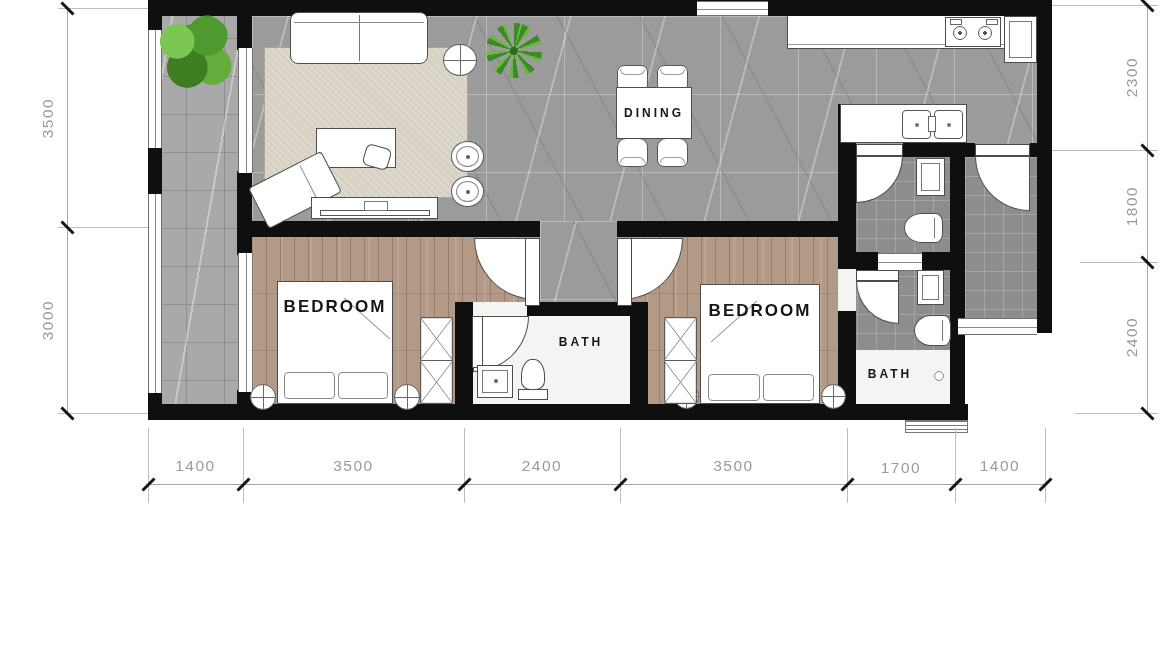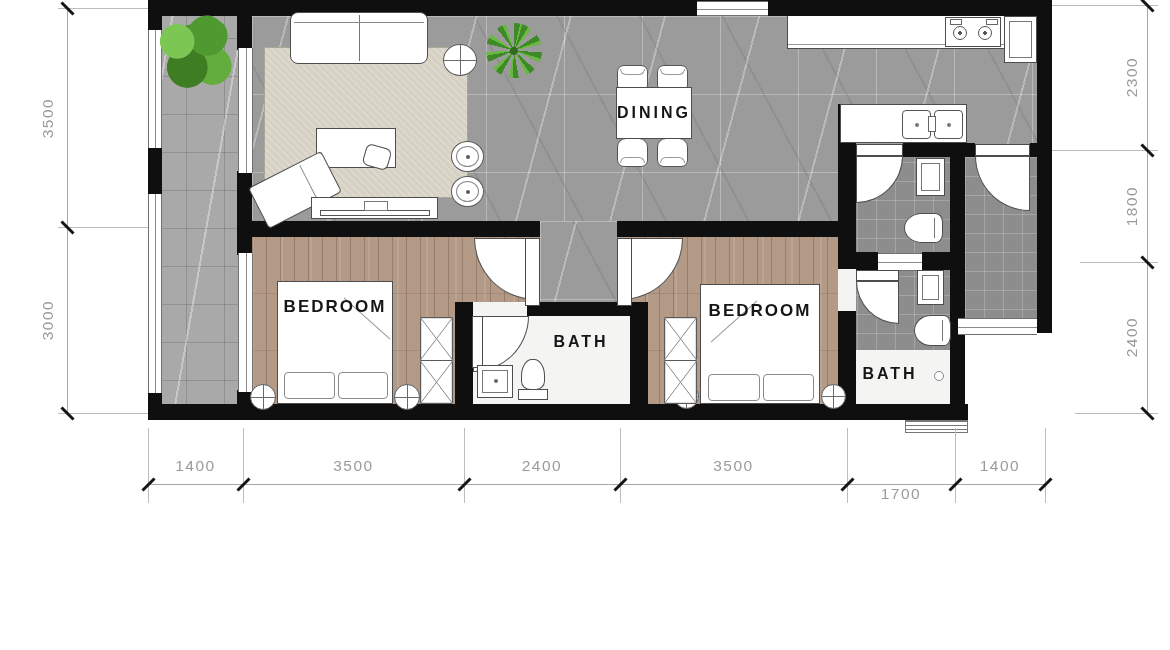--- a/index.html
+++ b/index.html
@@ -66,21 +66,21 @@
       radial-gradient(circle at 66% 28%, #4f9a30 0 24%, rgba(0,0,0,0) 25%),
       radial-gradient(circle at 42% 66%, #3f7d23 0 27%, rgba(0,0,0,0) 28%),
       radial-gradient(circle at 72% 64%, #63ad3c 0 23%, rgba(0,0,0,0) 24%),
       radial-gradient(circle at 52% 46%, #558f2f 0 42%, rgba(0,0,0,0) 43%);}
   .palm{border-radius:50%;transform:rotate(18deg);
     background:repeating-conic-gradient(#3e8a26 0 13deg, #6ab744 13deg 21deg, rgba(0,0,0,0) 21deg 38deg);}
   .palm::after{content:"";position:absolute;left:50%;top:50%;width:8px;height:8px;margin:-4px;border-radius:50%;background:#2f6b1c;}
   
   .lbl{color:#161616;font-weight:bold;display:flex;align-items:center;justify-content:center;
     font-size:17px;letter-spacing:2px;white-space:nowrap;}
-  .lbl.sm{font-size:16px;letter-spacing:3px;}
+  .lbl.sm{font-size:12px;letter-spacing:3px;}
   .dimtxt{color:#9b9b9b;font-size:15.5px;letter-spacing:1.5px;text-align:center;
     display:flex;align-items:center;justify-content:center;}
   .rot{transform:rotate(-90deg);}
   
   .dline{background:#a7a7a7;}
   .ext{background:#bdbdbd;}
   .tick{width:17px;height:3px;background:#151515;}
   .tickB{transform:rotate(-45deg);}
   .tickS{transform:rotate(45deg);}
   .steps{background:#fff;border:1px solid #777;box-sizing:border-box;
@@ -285,21 +285,21 @@
     </div>
   <div class="a dimtxt" style="left:243px;top:456px;width:221px;height:20px;">
       <span>3500</span>
     </div>
   <div class="a dimtxt" style="left:464px;top:456px;width:156px;height:20px;">
       <span>2400</span>
     </div>
   <div class="a dimtxt" style="left:620px;top:456px;width:227px;height:20px;">
       <span>3500</span>
     </div>
-  <div class="a dimtxt" style="left:847px;top:484px;width:108px;height:20px;">
+  <div class="a dimtxt" style="left:847px;top:458px;width:108px;height:20px;">
       <span>1700</span>
     </div>
   <div class="a dimtxt" style="left:955px;top:456px;width:90px;height:20px;">
       <span>1400</span>
     </div>
 
   <div class="a dline" style="left:67px;top:8px;width:1px;height:405px;"></div>
   <div class="a ext" style="left:58px;top:8px;width:90px;height:1px;"></div>
   <div class="a ext" style="left:58px;top:227px;width:90px;height:1px;"></div>
   <div class="a ext" style="left:58px;top:413px;width:90px;height:1px;"></div>

